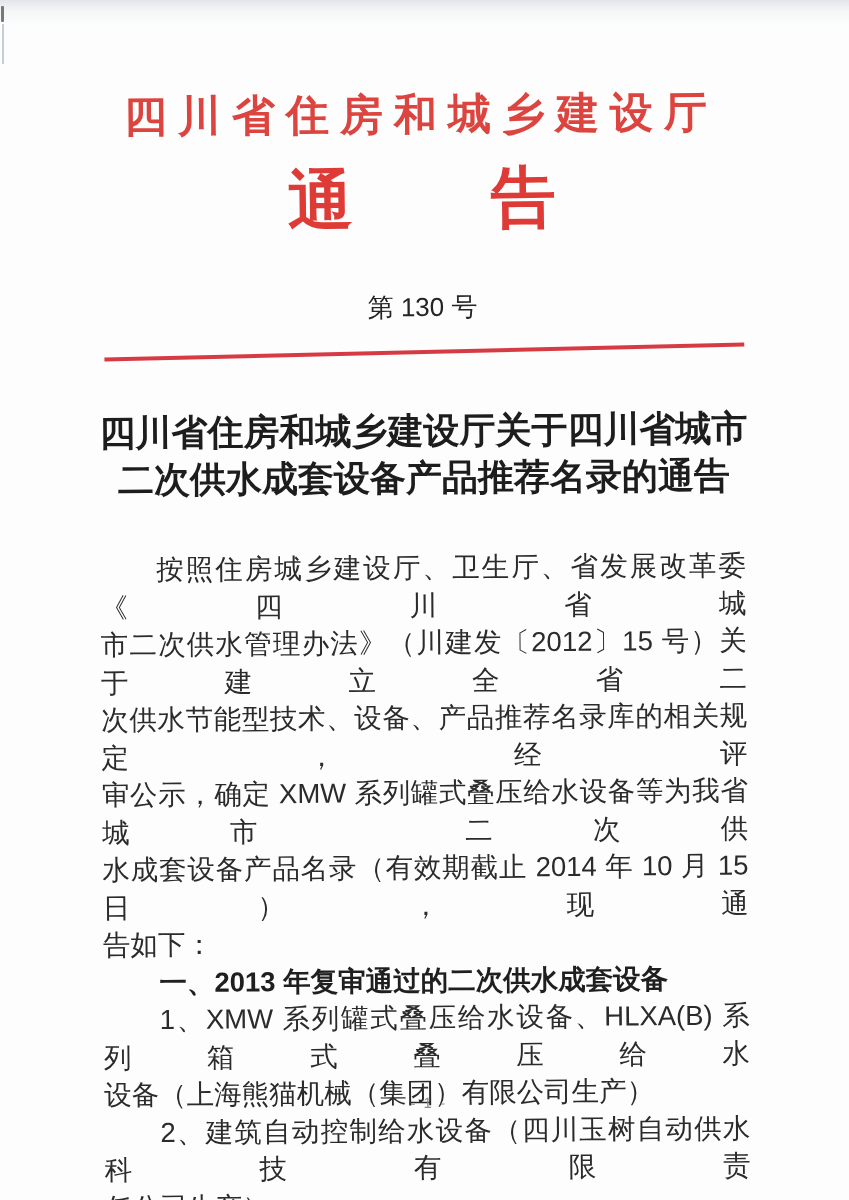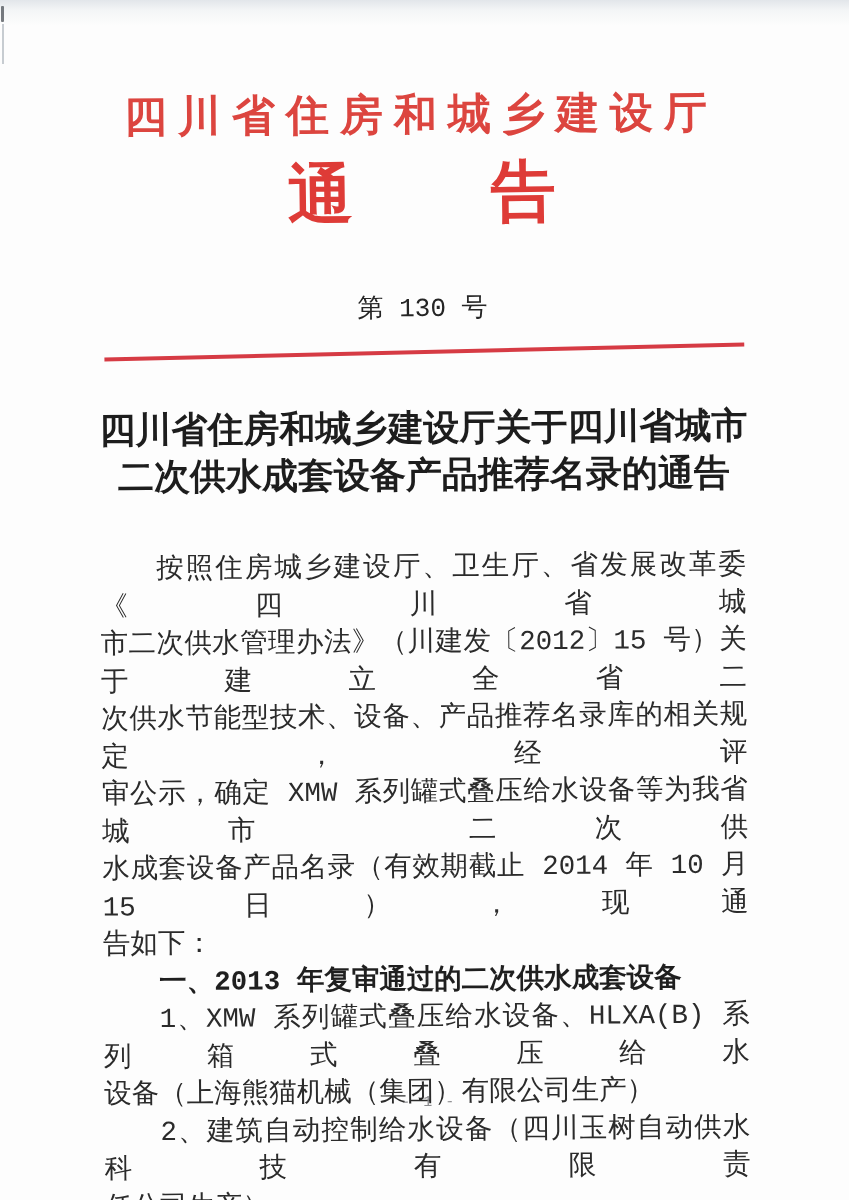--- a/index.html
+++ b/index.html
@@ -6,21 +6,21 @@
     margin: 0;
     padding: 0;
     background: #ffffff;
   }
   .page {
     position: relative;
     width: 849px;
     height: 1200px;
     background: #fdfdfd;
     overflow: hidden;
-    font-family: Liberation Mono, monospace;
+    font-family: Liberation Sans, sans-serif;
   }
   
   .scan-top-shadow {
     position: absolute;
     left: 0; top: 0;
     width: 100%; height: 26px;
     background: linear-gradient(180deg, #e2e6ea 0%, rgba(236,239,241,0.55) 40%, rgba(255,255,255,0) 100%);
     pointer-events: none;
   }
   .scan-edge-dash {

